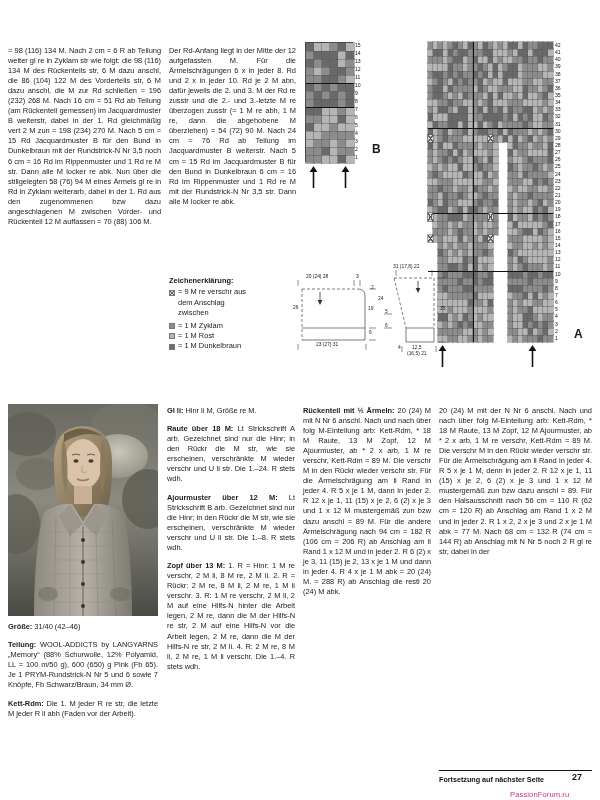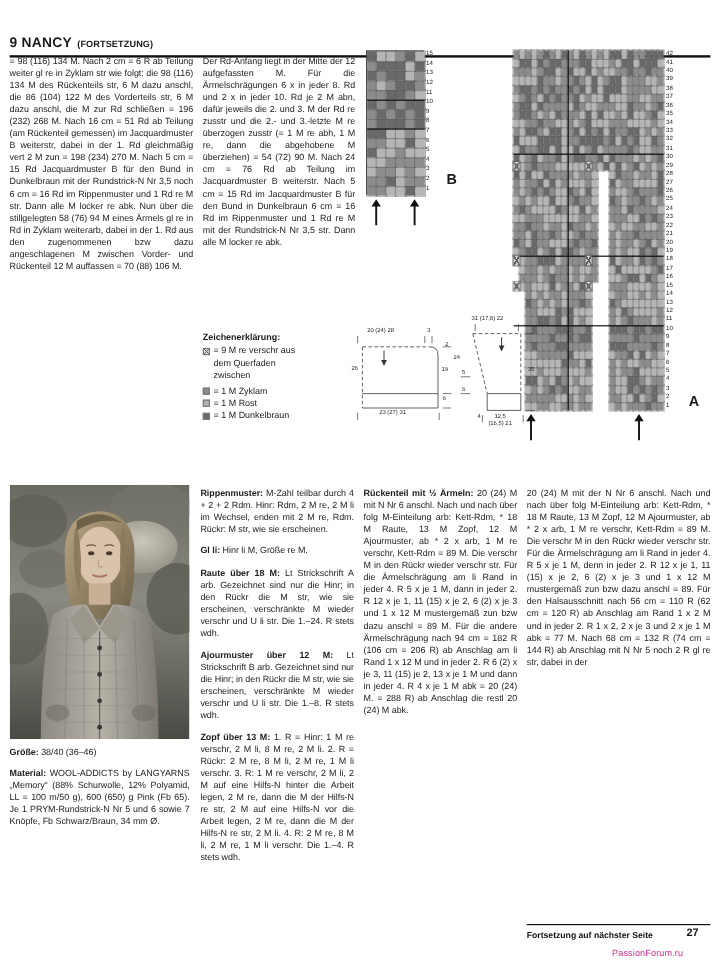--- a/index.html
+++ b/index.html
@@ -123,40 +123,36 @@
   .footrule {
     position: absolute;
     border-top: 0.8px solid #111;
   }
 </style>
 </head>
 <body>
 
 <div class="page">
 
-  <div class="sec-head" style="top:26px;">
-    <span class="num-title"><span>9</span> <span>NANCY</span></span>
-    <span class="sub">(FORTSETZUNG)</span>
-  </div>
 
   <div class="col" style="left:8px; top:46px; width:153px;">
     <p>= 98 (116) 134 M. Nach 2 cm = 6 R ab Teilung weiter gl re in Zyklam str wie folgt: die 98 (116) 134 M des Rückenteils str, 6 M dazu anschl, die 86 (104) 122 M des Vorderteils str, 6 M dazu anschl, die M zur Rd schließen = 196 (232) 268 M. Nach 16 cm = 51 Rd ab Teilung (am Rückenteil gemessen) im Jacquardmuster B weiterstr, dabei in der 1. Rd gleichmäßig vert 2 M zun = 198 (234) 270 M. Nach 5 cm = 15 Rd Jacquardmuster B für den Bund in Dunkelbraun mit der Rundstrick-N Nr 3,5 noch 6 cm = 16 Rd im Rippenmuster und 1 Rd re M str. Dann alle M locker re abk. Nun über die stillgelegten 58 (76) 94 M eines Ärmels gl re in Rd in Zyklam weiterarb, dabei in der 1. Rd aus den zugenommenen bzw dazu angeschlagenen M zwischen Vorder- und Rückenteil 12 M auffassen = 70 (88) 106 M.</p>
   </div>
 
   <div class="col" style="left:169px; top:46px; width:127px;">
     <p>Der Rd-Anfang liegt in der Mitte der 12 aufgefassten M. Für die Ärmelschrägungen 6 x in jeder 8. Rd und 2 x in jeder 10. Rd je 2 M abn, dafür jeweils die 2. und 3. M der Rd re zusstr und die 2.- und 3.-letzte M re überzogen zusstr (= 1 M re abh, 1 M re, dann die abgehobene M überziehen) = 54 (72) 90 M. Nach 24 cm = 76 Rd ab Teilung im Jacquardmuster B weiterstr. Nach 5 cm = 15 Rd im Jacquardmuster B für den Bund in Dunkelbraun 6 cm = 16 Rd im Rippenmuster und 1 Rd re M mit der Rundstrick-N Nr 3,5 str. Dann alle M locker re abk.</p>
   </div>
 
   <div class="legend" style="left:169px; top:276px; width:125px;">
     <div class="lg-title">Zeichenerklärung:</div>
     <div class="lg-row">
       <span class="sw cross"></span>
       <span class="lg-txt">= 9 M re verschr aus</span>
     </div>
-    <div class="lg-indent">dem Querfaden</div>
+    <div class="lg-indent">dem Anschlag</div>
     <div class="lg-indent">zwischen</div>
     <div class="lg-row" style="margin-top:2px;">
       <span class="sw" style="background:#8c8c8c;"></span>
       <span class="lg-txt">= 1 M Zyklam</span>
     </div>
     <div class="lg-row">
       <span class="sw" style="background:#b5b5b5;"></span>
       <span class="lg-txt">= 1 M Rost</span>
     </div>
     <div class="lg-row">
@@ -1442,26 +1438,26 @@
       <circle cx="75" cy="158" r="2" fill="#3a3530"></circle>
       <circle cx="75" cy="180" r="2" fill="#3a3530"></circle>
       <circle cx="75" cy="202" r="2" fill="#3a3530"></circle>
 
       <ellipse cx="40" cy="190" rx="10" ry="7" fill="#6a675f" opacity="0.5"></ellipse>
       <ellipse cx="112" cy="190" rx="10" ry="7" fill="#6a675f" opacity="0.5"></ellipse>
     </svg>
   </div>
 
   <div class="col" style="left:8px; top:622px; width:150px;">
-    <p><b>Größe:</b> <span>38/40 (36–46)</span></p>
-    <p><b>Material:</b> <span>WOOL-ADDICTS by LANGYARNS „Memory“ (88% Schurwolle, 12% Polyamid, LL = 100 m/50 g), 600 (650) g Pink (Fb 65). Je 1 PRYM-Rundstrick-N Nr 5 und 6 sowie 7 Knöpfe, Fb Schwarz/Braun, 34 mm Ø.</span></p>
+    <p><b>Größe:</b> <span>31/40 (42–46)</span></p>
+    <p><b>Teilung:</b> <span>WOOL-ADDICTS by LANGYARNS „Memory“ (88% Schurwolle, 12% Polyamid, LL = 100 m/50 g), 600 (650) g Pink (Fb 65). Je 1 PRYM-Rundstrick-N Nr 5 und 6 sowie 7 Knöpfe, Fb Schwarz/Braun, 34 mm Ø.</span></p>
+    <p><b>Kett-Rdm:</b> <span>Die 1. M jeder R re str, die letzte M jeder R li abh (Faden vor der Arbeit).</span></p>
   </div>
 
   <div class="col" style="left:167px; top:406px; width:128px;">
-    <p><b>Rippenmuster:</b> <span>M-Zahl teilbar durch 4 + 2 + 2 Rdm. Hinr: Rdm, 2 M re, 2 M li im Wechsel, enden mit 2 M re, Rdm. Rückr: M str, wie sie erscheinen.</span></p>
     <p><b>Gl li:</b> <span>Hinr li M, Größe re M.</span></p>
     <p><b>Raute über 18 M:</b> <span>Lt Strickschrift A arb. Gezeichnet sind nur die Hinr; in den Rückr die M str, wie sie erscheinen, verschränkte M wieder verschr und U li str. Die 1.–24. R stets wdh.</span></p>
     <p><b>Ajourmuster über 12 M:</b> <span>Lt Strickschrift B arb. Gezeichnet sind nur die Hinr; in den Rückr die M str, wie sie erscheinen, verschränkte M wieder verschr und U li str. Die 1.–8. R stets wdh.</span></p>
     <p><b>Zopf über 13 M:</b> <span>1. R = Hinr: 1 M re verschr, 2 M li, 8 M re, 2 M li. 2. R = Rückr: 2 M re, 8 M li, 2 M re, 1 M li verschr. 3. R: 1 M re verschr, 2 M li, 2 M auf eine Hilfs-N hinter die Arbeit legen, 2 M re, dann die M der Hilfs-N re str, 2 M auf eine Hilfs-N vor die Arbeit legen, 2 M re, dann die M der Hilfs-N re str, 2 M li. 4. R: 2 M re, 8 M li, 2 M re, 1 M li verschr. Die 1.–4. R stets wdh.</span></p>
   </div>
 
   <div class="col" style="left:303px; top:406px; width:128px;">
     <p><b>Rückenteil mit ½ Ärmeln:</b> <span>20 (24) M mit N Nr 6 anschl. Nach und nach über folg M-Einteilung arb: Kett-Rdm, * 18 M Raute, 13 M Zopf, 12 M Ajourmuster, ab * 2 x arb, 1 M re verschr, Kett-Rdm = 89 M. Die verschr M in den Rückr wieder verschr str. Für die Ärmelschrägung am li Rand in jeder 4. R 5 x je 1 M, dann in jeder 2. R 12 x je 1, 11 (15) x je 2, 6 (2) x je 3 und 1 x 12 M mustergemäß zun bzw dazu anschl = 89 M. Für die andere Ärmelschrägung nach 94 cm = 182 R (106 cm = 206 R) ab Anschlag am li Rand 1 x 12 M und in jeder 2. R 6 (2) x je 3, 11 (15) je 2, 13 x je 1 M und dann in jeder 4. R 4 x je 1 M abk = 20 (24) M. = 288 R) ab Anschlag die restl 20 (24) M abk.</span></p>
   </div>
 

